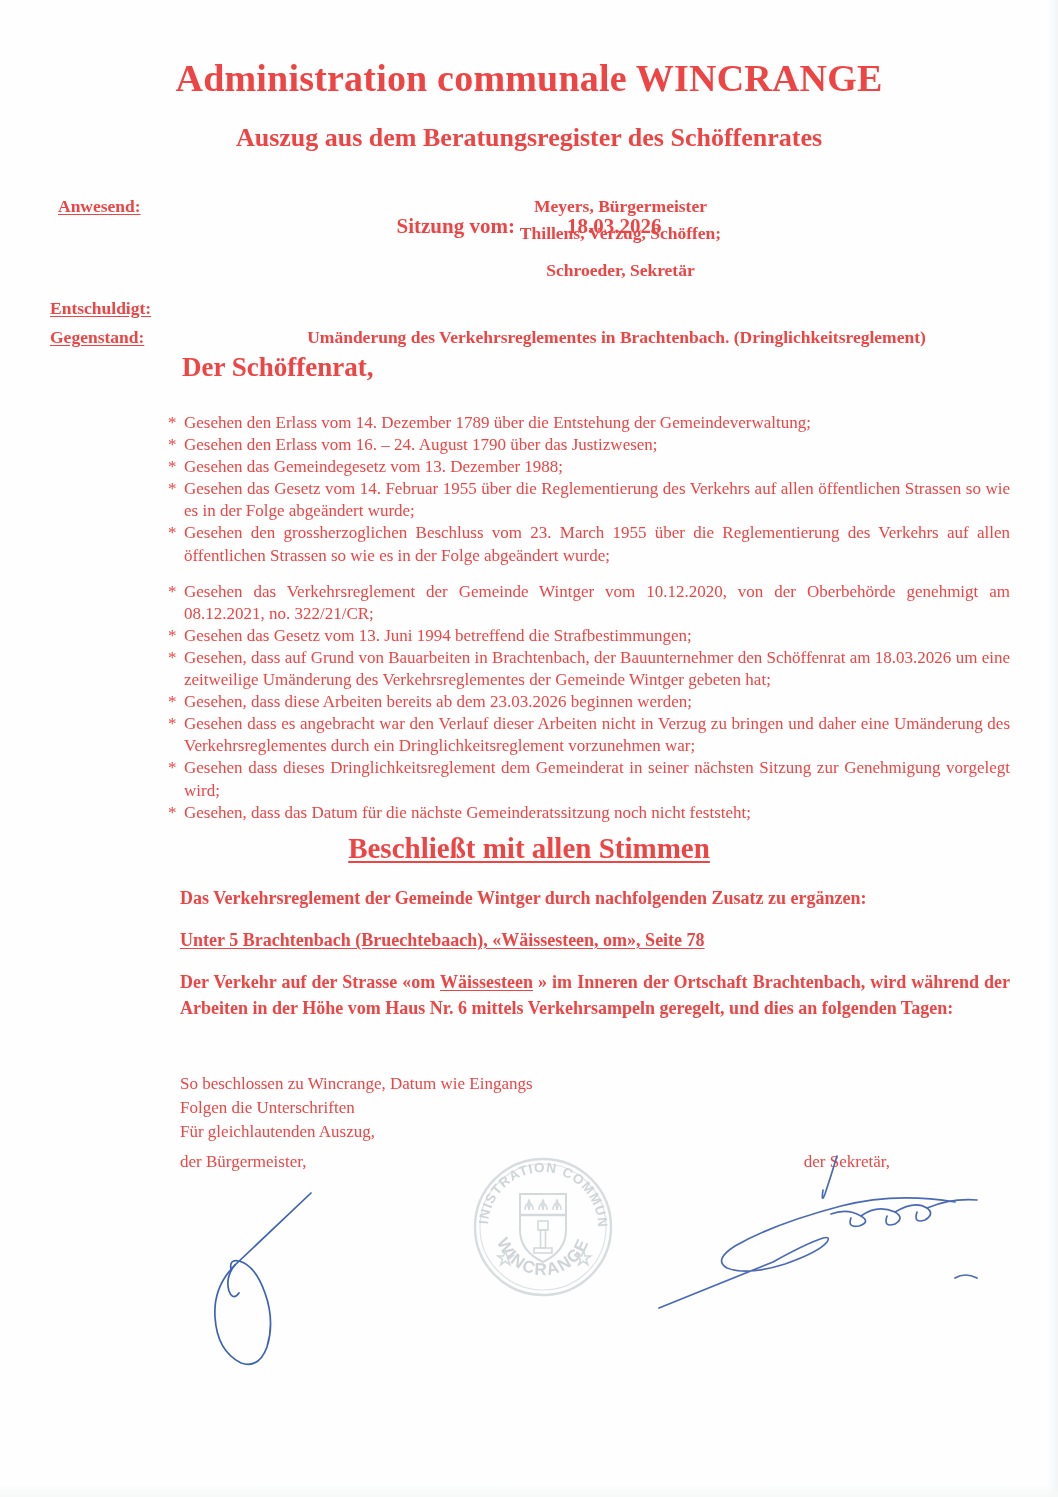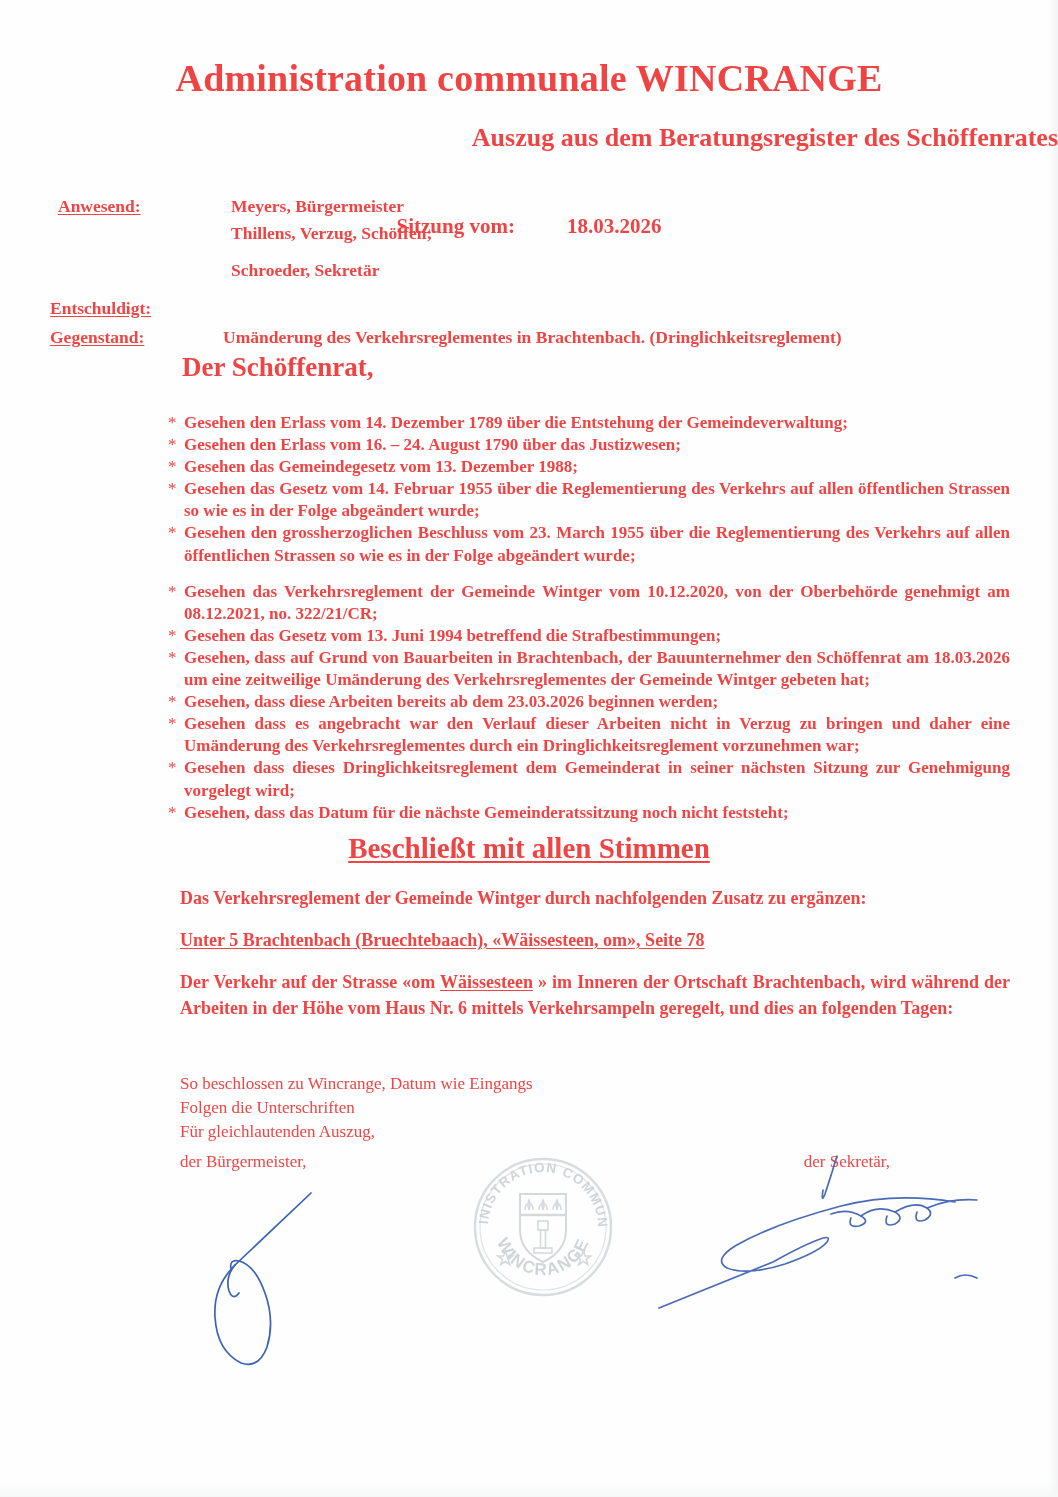--- a/index.html
+++ b/index.html
@@ -42,21 +42,21 @@
     text-align: center;
     font-size: 38px;
     font-weight: bold;
     letter-spacing: 0.2px;
     line-height: 1.1;
   }
   .doc-subtitle {
     position: absolute;
     left: 0; top: 124px;
     width: 1058px;
-    text-align: right;
+    text-align: center;
     font-size: 26px;
     font-weight: bold;
     line-height: 1.1;
   }
   .session-line {
     position: absolute;
     left: 0; top: 168px;
     width: 1058px;
     text-align: center;
     font-size: 21px;
@@ -83,21 +83,21 @@
     margin-bottom: 9px;
     gap: 48px;
   }
   .meta-label {
     width: 125px;
     flex: 0 0 125px;
     text-decoration: underline;
     text-underline-offset: 2px;
   }
   .meta-label.pad-left { padding-left: 8px; }
-  .meta-value { flex: 1; }
+  .meta-value { flex: 1; text-align: center; }
   .meta-row.sub { margin-top: 0; }
   .meta-row.sub .meta-label { visibility: hidden; }
   .meta-row.tight { margin-bottom: 12px; margin-top: 20px; }
 
   
   .council-heading {
     position: absolute;
     left: 182px; top: 352px;
     font-size: 27px;
     font-weight: bold;
@@ -117,21 +117,20 @@
     margin-bottom: 0px;
   }
   .recital .star {
     flex: 0 0 16px;
     width: 16px;
   }
   .recital .rtext {
     flex: 1;
     text-align: justify;
     text-justify: inter-word;
-    font-weight: bold;
   }
   .recital.gap-before { margin-top: 14px; }
   .recital.justified .rtext { text-align-last: left; }
 
   
   .resolves-heading {
     position: absolute;
     left: 0; top: 832px;
     width: 1058px;
     text-align: center;

